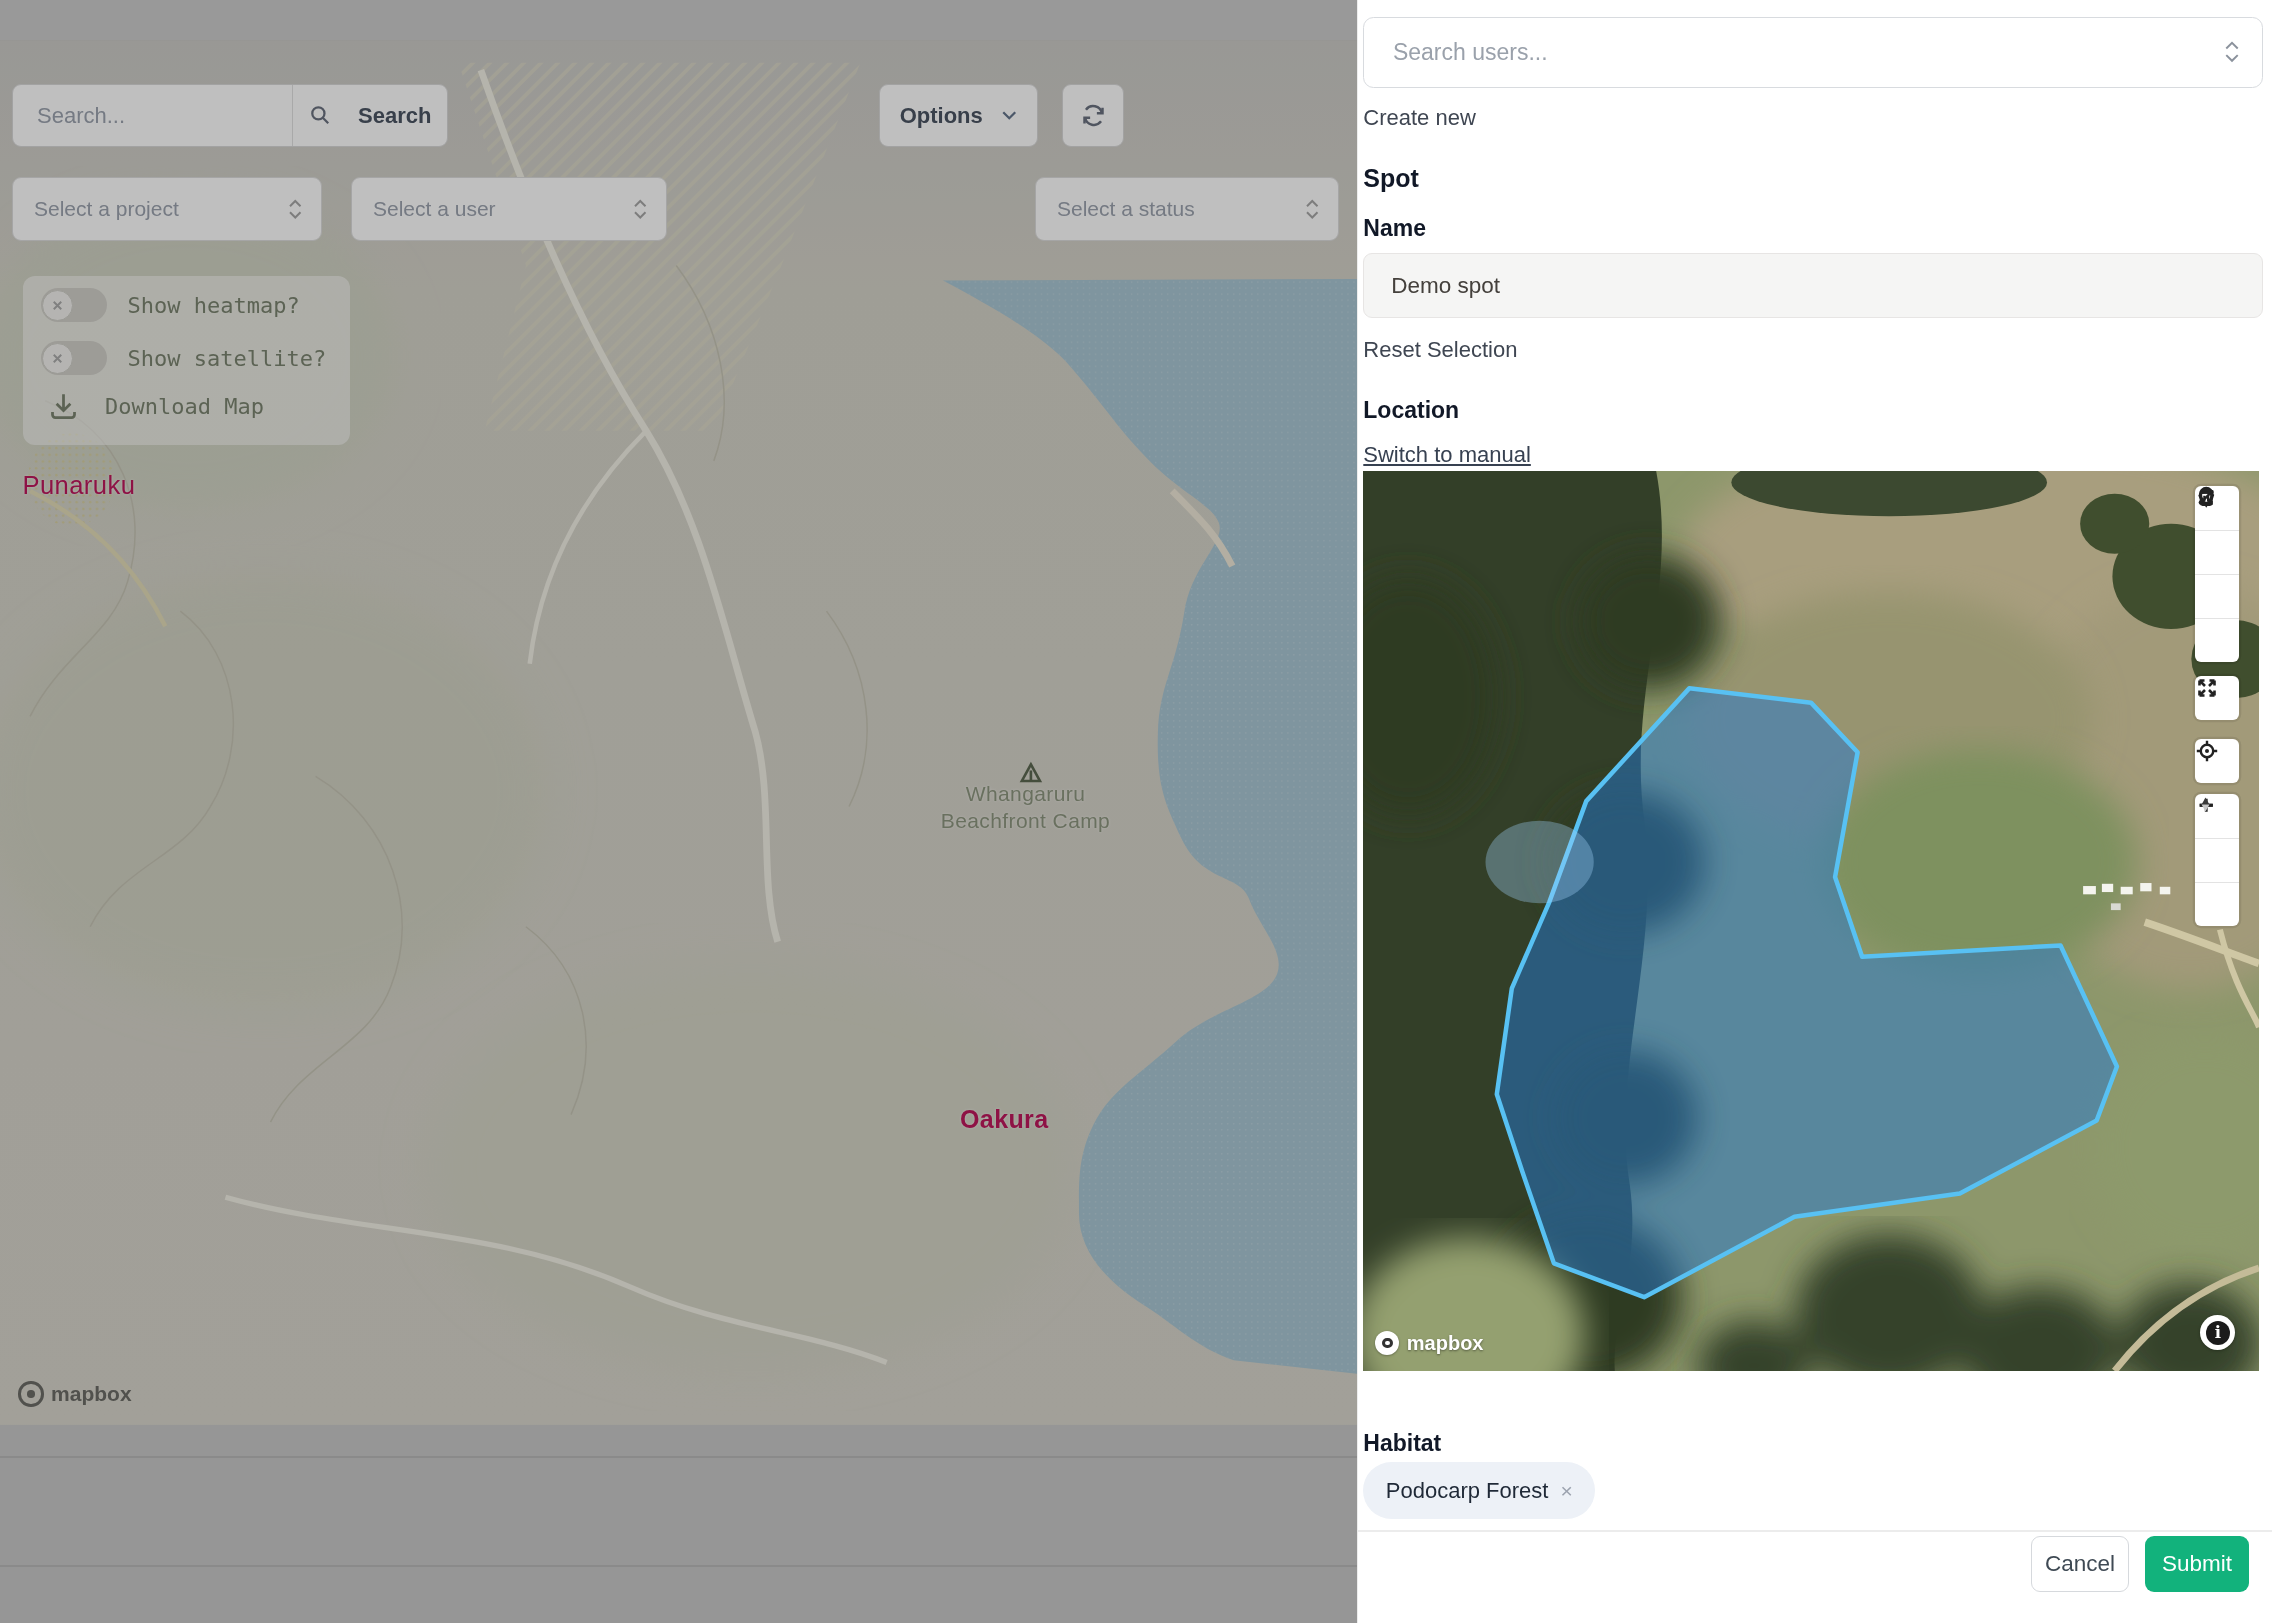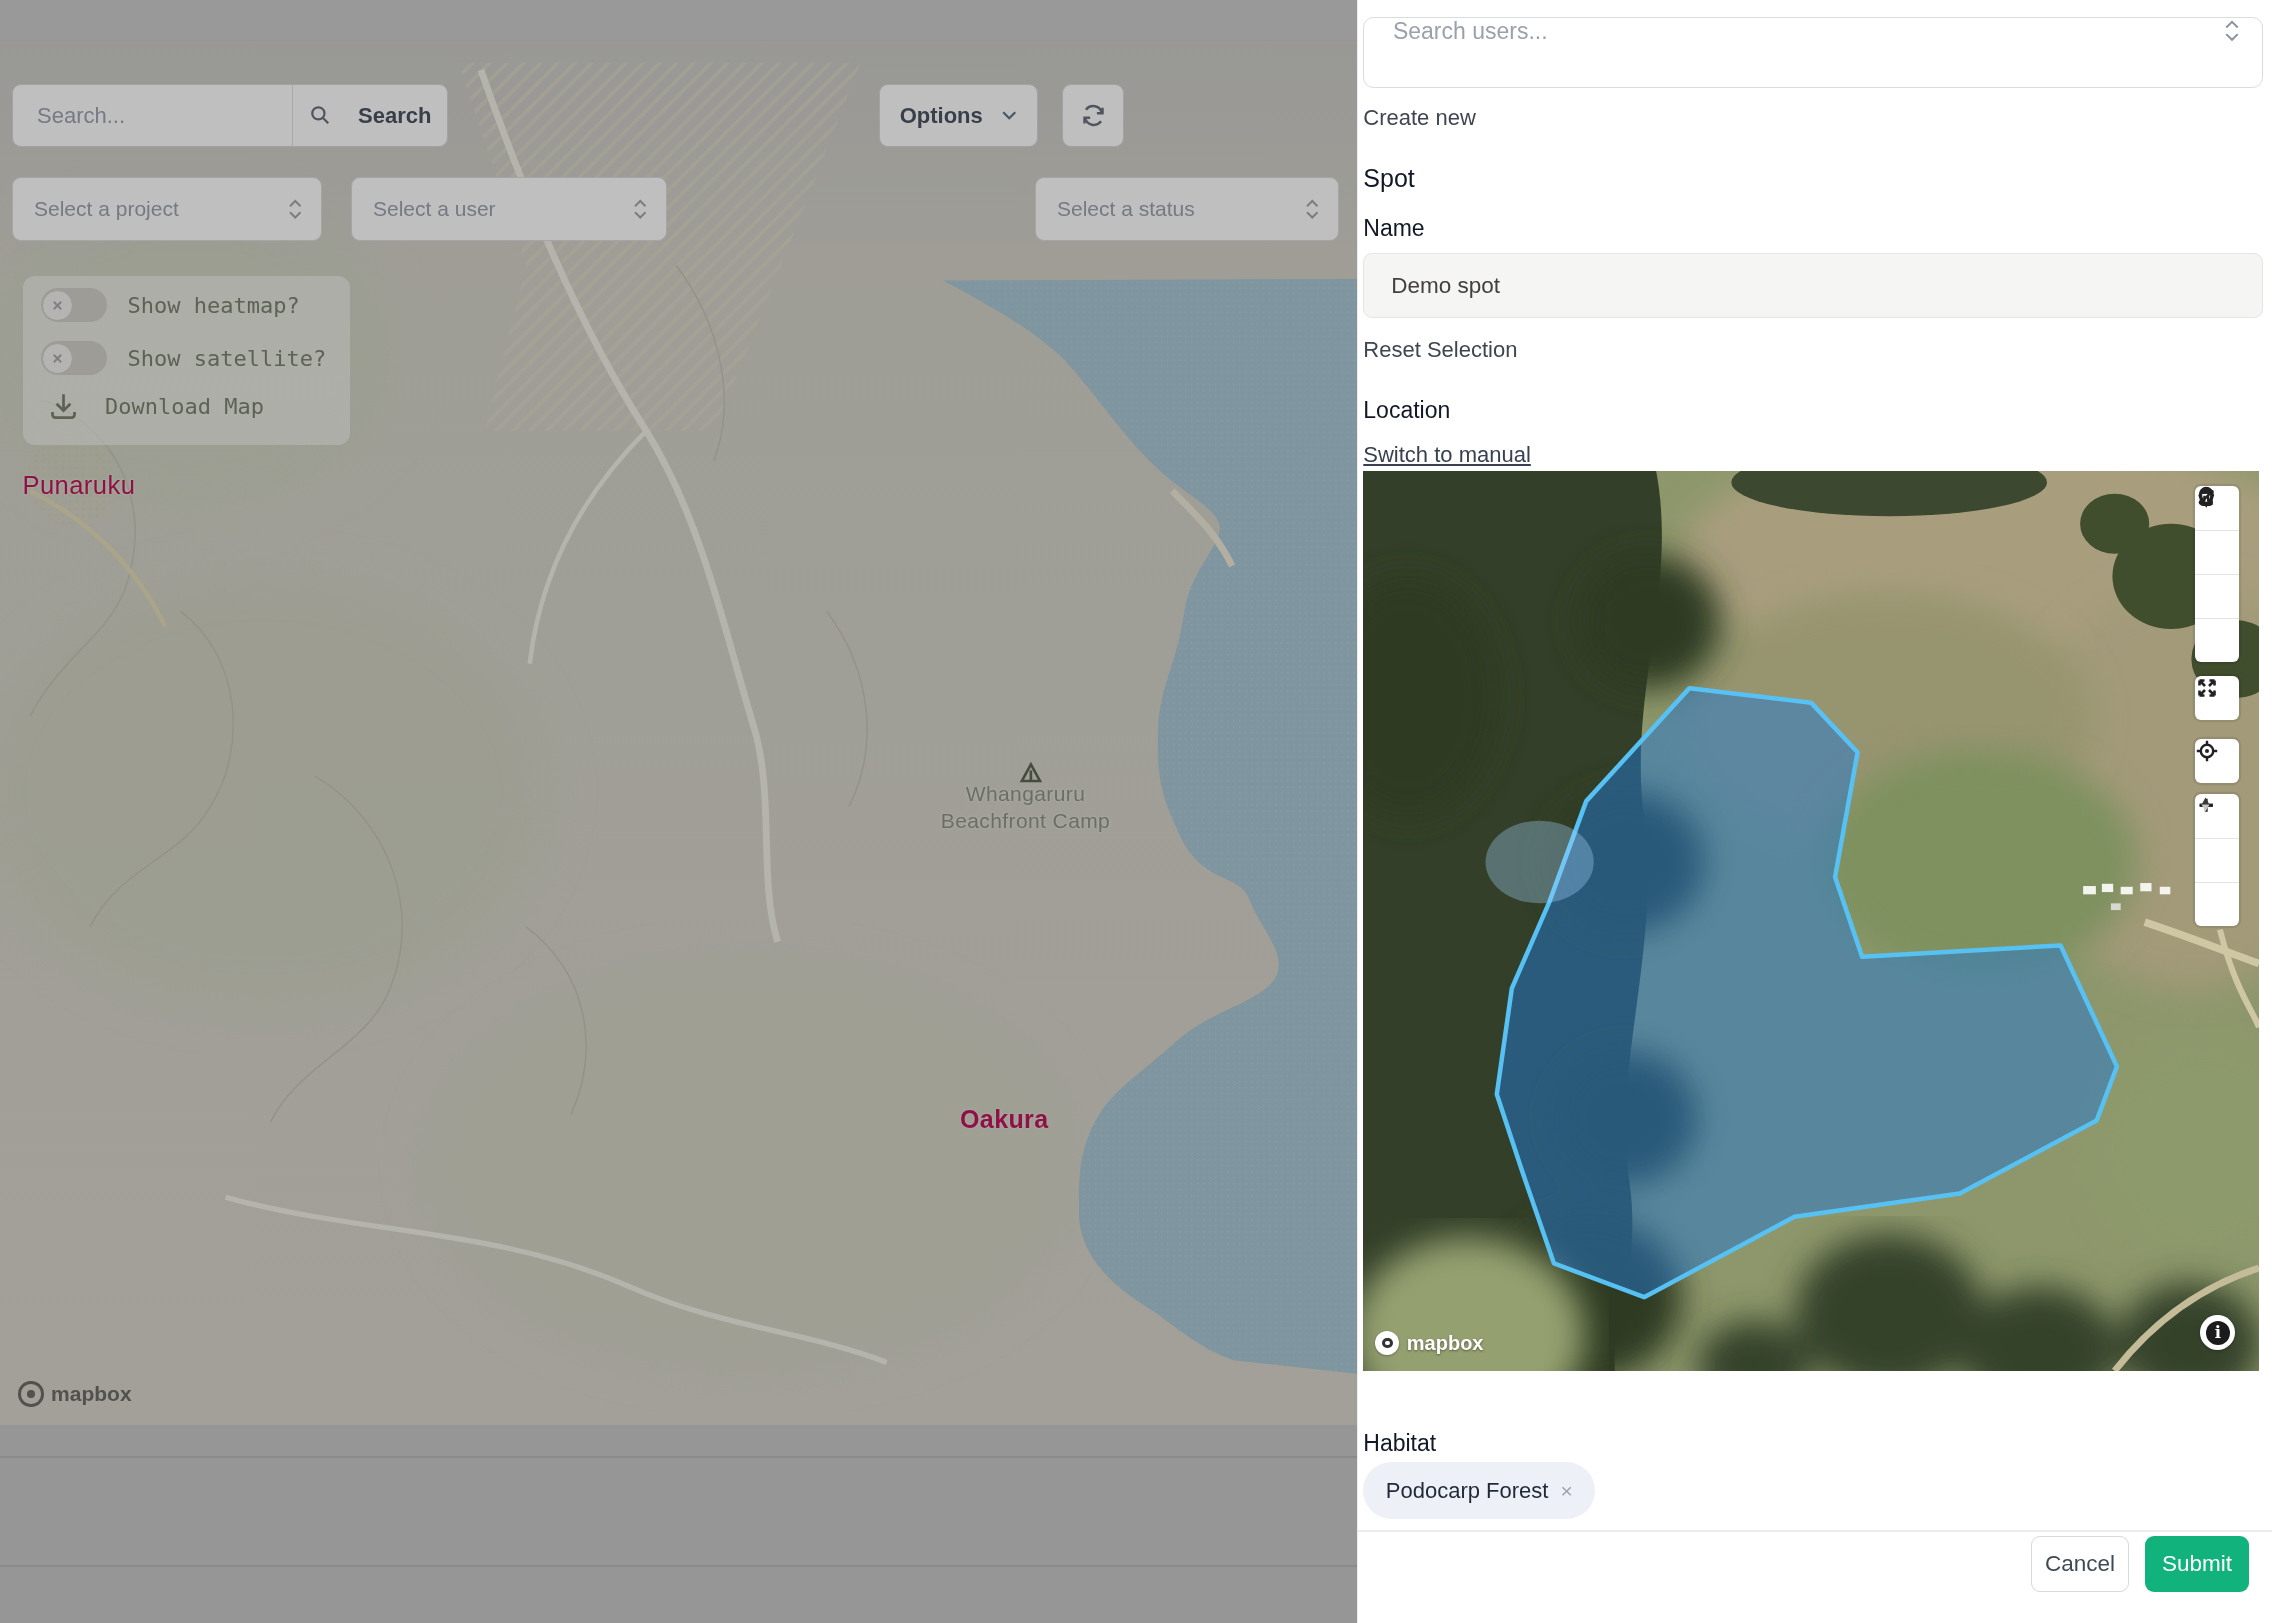--- a/index.html
+++ b/index.html
@@ -28,24 +28,24 @@
   .filter{top:177px;height:64px;border-radius:9px;background:#fff;border:1.5px solid #dcdcdc;display:flex;align-items:center;justify-content:space-between;box-sizing:border-box;position:absolute;padding:0 18px 0 21px;font-size:21px;color:#9ca3af;}
   .togglepanel{position:absolute;left:22.5px;top:276px;width:327px;height:169px;border-radius:12px;background:rgba(255,255,255,.5);}
   .trow{position:absolute;display:flex;align-items:center;gap:21px;}
   .track{width:66px;height:34px;border-radius:17.3px;background:#d2d0ca;position:relative;flex:none;}
   .knob{position:absolute;left:1.5px;top:1.5px;width:31px;height:31px;border-radius:50%;background:#f2f1ee;border:0.8px solid #cfcfc8;box-sizing:border-box;display:flex;align-items:center;justify-content:center;}
   .tlabel{font-family:"DejaVu Sans Mono",monospace;font-size:22px;color:#7b8470;white-space:nowrap;}
   .dim{position:absolute;inset:0;width:1357px;height:1623px;background:rgba(0,0,0,.25);z-index:9;pointer-events:none;}
   
   .panel{position:absolute;left:1357px;top:0;width:915px;height:1623px;background:#fff;border-left:0.8px solid #ececec;z-index:20;}
   .panel .abs{position:absolute;}
-  .uselect{left:5.3px;top:16.5px;width:900px;height:71px;border:1.5px solid #d8dbdf;border-radius:10.5px;box-sizing:border-box;display:flex;justify-content:space-between;padding:0 21px 0 28.6px;}
+  .uselect{left:5.3px;top:16.5px;width:900px;height:71px;border:1.5px solid #d8dbdf;border-radius:10.5px;box-sizing:border-box;display:flex;align-items:center;justify-content:space-between;padding:0 21px 0 28.6px;}
   .uselect .ph{font-size:23px;color:#9aa1ab;}
   .linktext{font-size:22px;color:#3f4652;}
-  .heading{font-weight:normal;color:#111827;}
+  .heading{font-weight:bold;color:#111827;}
   .nameinput{left:5.3px;top:253px;width:900px;height:65px;background:#f5f5f4;border:1.5px solid #e7e5e4;border-radius:9px;box-sizing:border-box;font-size:22.5px;color:#44403c;padding:0 27px;font-family:"Liberation Sans",sans-serif;outline:none;}
   .underlink{text-decoration:underline;color:#374151;font-size:22px;}
   .satmap{left:5.3px;top:471px;width:896px;height:900px;overflow:hidden;position:absolute;background:#8d976b;}
   .satmap svg{position:absolute;left:0;top:0;}
   .mtoolgrp{position:absolute;left:832px;width:44px;background:#fff;border-radius:6px;box-shadow:0 0 0 2.3px rgba(0,0,0,.08);overflow:hidden;}
   .mtool{width:44px;height:44px;display:flex;align-items:center;justify-content:center;box-sizing:border-box;}
   .mtool + .mtool{border-top:1.5px solid #e3e3e3;}
   .satlogo{position:absolute;left:12px;top:860px;display:flex;align-items:center;gap:7.5px;font-weight:bold;font-size:20px;color:#fff;text-shadow:0 0.8px 2.3px rgba(0,0,0,.45);}
   .satlogo .mbc{width:24px;height:24px;border-radius:50%;background:#fff;position:relative;box-shadow:0 0.8px 2.3px rgba(0,0,0,.35);}
   .satlogo .mbc::after{content:"";position:absolute;left:6.8px;top:6.8px;width:10.5px;height:10.5px;border-radius:50%;border:3px solid #333;box-sizing:border-box;}

